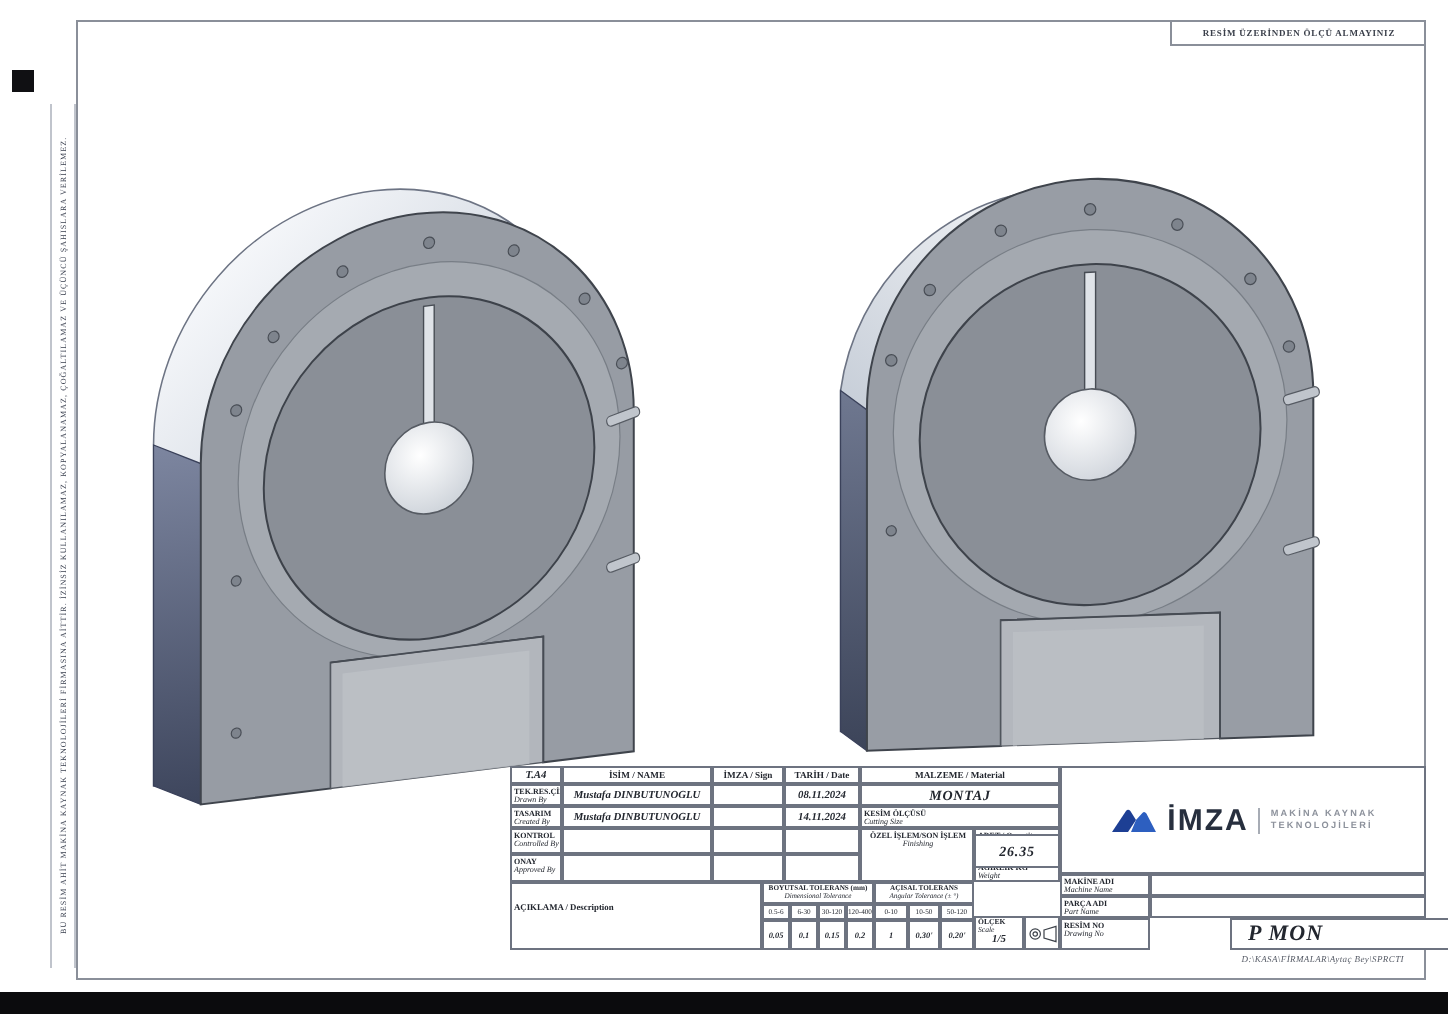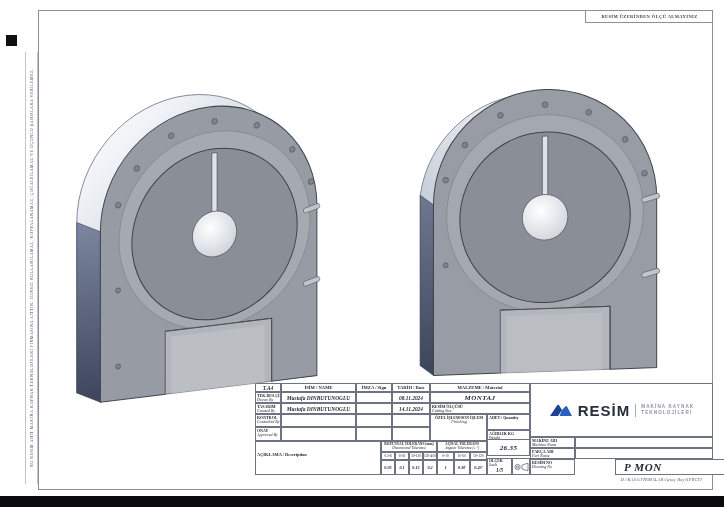--- a/index.html
+++ b/index.html
@@ -245,40 +245,40 @@
     <span class="tr">AÇISAL TOLERANS</span>
     <span class="en">Angular Tolerance (± °)</span>
     </div>
   <div class="cell ctr tolcell" style="left:437px;top:452px;width:17px;height:8px;">0-10</div>
   <div class="cell ctr tolcell" style="left:454px;top:452px;width:16px;height:8px;">10-50</div>
   <div class="cell ctr tolcell" style="left:470px;top:452px;width:17px;height:8px;">50-120</div>
   <div class="cell ctr tolval" style="left:437px;top:460px;width:17px;height:15px;">1</div>
   <div class="cell ctr tolval" style="left:454px;top:460px;width:16px;height:15px;">0.30'</div>
   <div class="cell ctr tolval" style="left:470px;top:460px;width:17px;height:15px;">0.20'</div>
 
-  <div class="cell ctr big" style="left:487px;top:439px;width:43px;height:17px;">26.35</div>
+  <div class="cell ctr big" style="left:487px;top:417px;width:43px;height:17px;">26.35</div>
   <div class="cell" style="left:487px;top:458px;width:25px;height:17px;">
     <span style="display:block;font-size:3.8px;font-weight:bold;padding-left:1px;">ÖLÇEK</span>
     <span style="display:block;font-size:3.8px;font-style:italic;padding-left:1px;">Scale</span>
     <span style="display:block;font-size:5.4px;font-style:italic;font-weight:bold;text-align:center;">1/5</span>
     </div>
   <div class="cell ctr" style="left:512px;top:458px;width:18px;height:17px;">
     <svg width="15" height="10" viewBox="0 0 15 10">
       <circle cx="3.6" cy="5" r="2.6" fill="none" stroke="#3c4149" stroke-width="0.6"></circle>
       <circle cx="3.6" cy="5" r="1.1" fill="none" stroke="#3c4149" stroke-width="0.6"></circle>
       <path d="M8,3 L14,1.2 L14,8.8 L8,7 Z" fill="none" stroke="#3c4149" stroke-width="0.6"></path>
     </svg>
   </div>
 
   <div class="cell logocell" style="left:530px;top:383px;width:183px;height:54px;">
     <svg width="24" height="16" viewBox="0 0 24 16">
       <path d="M1,14 L8,3.5 Q9,2.2 10.2,3.5 L13,8 L9,14 Z" fill="#1d3f94"></path>
       <path d="M13,8 L16.2,4.5 Q17.2,3.4 18.2,4.8 L23,14 L10.5,14 Z" fill="#2d5fc0"></path>
     </svg>
-    <span class="logoname">RESİM</span>
+    <span class="logoname">İMZA</span>
     <span class="logodiv"></span>
     <span class="logotag">
       <span style="display:block;">MAKİNA KAYNAK</span>
       <span style="display:block;">TEKNOLOJİLERİ</span>
       </span>
   </div>
 
   <div class="cell lbl" style="left:530px;top:437px;width:45px;height:11px;">
     <span class="tr">MAKİNE ADI</span>
     <span class="en">Machine Name</span>

